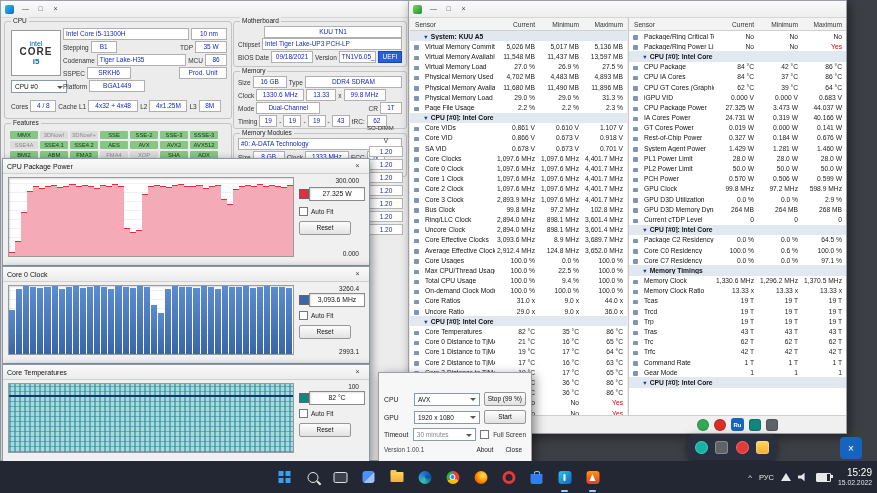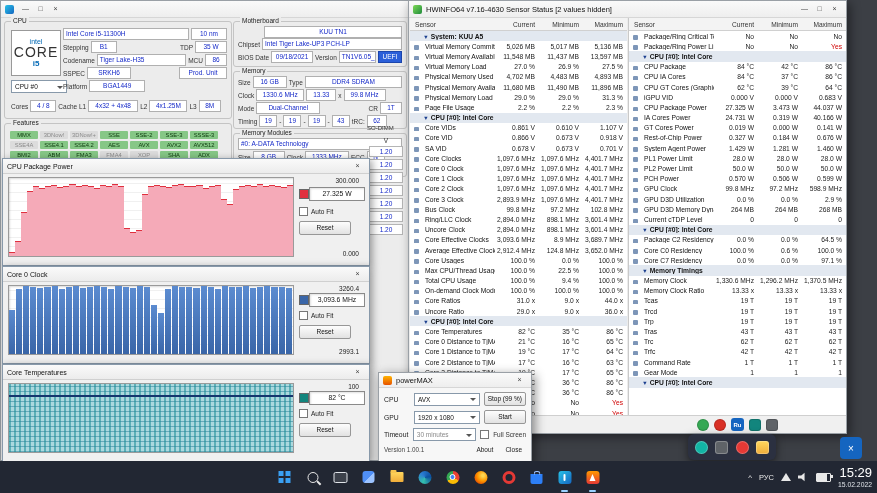--- a/index.html
+++ b/index.html
@@ -25,21 +25,21 @@
   .sel::after{content:"";margin-left:auto;border:3px solid transparent;border-top-color:#555;transform:translateY(2px);}
   .btn{background:linear-gradient(#fdfdfd,#e2e2e2);border:1px solid #979797;border-radius:2px;
     font-size:6.5px;color:#111;text-align:center;height:12px;line-height:11px;padding:0 3px;white-space:nowrap;}
   .cb{width:7px;height:7px;border:1px solid #777;background:#fff;flex:0 0 auto;}
   .spacer{flex:1;}
 
   
   .intelbox{position:absolute;left:6px;top:8px;width:48px;height:44px;background:#fff;border:1px solid #999;
     display:flex;flex-direction:column;align-items:center;justify-content:center;line-height:1.05;}
   .ib-intel{color:#0068b5;font-size:7px;}
-  .ib-core{color:#333;font-weight:normal;font-size:14px;letter-spacing:1px;}
+  .ib-core{color:#333;font-weight:bold;font-size:10px;letter-spacing:1px;}
   .ib-i5{color:#0068b5;font-size:8px;font-weight:bold;}
 
   
   .chips{position:absolute;left:4px;right:4px;top:6px;display:flex;flex-wrap:wrap;}
   .chip{width:28px;height:8px;margin:1px;font-size:5.8px;text-align:center;line-height:8px;border-radius:1px;
     overflow:hidden;white-space:nowrap;}
   .chip.on{background:#86c786;color:#0c3a0c;}
   .chip.off{background:#dcdcdc;color:#8a8a8a;}
 
   
@@ -152,21 +152,21 @@
   .chev{color:#e8e8e8;font-size:8px;}
   .lang{color:#e8e8e8;font-size:7.5px;}
   .i-net{width:0;height:0;border-left:5px solid transparent;border-right:5px solid transparent;
     border-bottom:8px solid #e8e8e8;}
   .i-vol{width:11px;height:10px;background:#e8e8e8;
     clip-path:polygon(0 35%,30% 35%,60% 8%,60% 92%,30% 65%,0 65%);}
   .i-batt{width:13px;height:7px;border:1px solid #e8e8e8;border-radius:1px;position:relative;
     background:linear-gradient(90deg,#e8e8e8 0 80%,transparent 80%);}
   .i-batt::after{content:"";position:absolute;right:-3px;top:1.5px;width:1.5px;height:3px;background:#e8e8e8;}
   .clockbox{display:flex;flex-direction:column;align-items:flex-end;line-height:1.15;}
-  .t-time{color:#fff;font-size:13px;}
+  .t-time{color:#fff;font-size:10px;}
   .t-date{color:#dfe3e8;font-size:6.8px;}
 </style>
 </head>
 <body>
 
 <div id="desktop">
 
   <div class="win" style="left:0;top:0;width:408px;height:459px;">
     <div class="tbar">
       <span class="appico ico-blue"></span>
@@ -537,21 +537,20 @@
     <span class="gaf" style="top:44px;">
       <span class="cb"></span>
       <span>Auto Fit</span>
     </span>
     <span class="btn greset" style="top:58px;">Reset</span>
   </div>
 
   <div class="win" id="sensor-win">
     <div class="tbar">
       <span class="appico ico-green"></span>
-      <span class="t">HWiNFO64 v7.16-4630 Sensor Status [2 values hidden]</span>
       <span class="wctl">
         <span class="wc">—</span>
         <span class="wc">□</span>
         <span class="wc">×</span>
       </span>
     </div>
 
     <div class="spanel spanel-l">
       <div class="phead">
         <span class="ph-n">Sensor</span>
@@ -1088,25 +1087,20 @@
     <div class="sfoot">
       <span class="fico round" style="background:#35a854;"></span>
       <span class="fico round" style="background:#d93025;"></span>
       <span class="rubadge">Ru</span>
       <span class="fico" style="background:#12857d;"></span>
       <span class="fico" style="background:#5f6368;"></span>
     </div>
   </div>
 
   <div class="win" id="pm-win">
-    <div class="tbar" style="height:14px;">
-      <span class="pm-ico"></span>
-      <span class="t">powerMAX</span>
-      <span class="wc">×</span>
-    </div>
     <div class="pmrow" style="top:19px;">
       <span class="pm-lbl">CPU</span>
       <span class="sel pm-sel">
           <span>AVX</span>
         </span>
       <span class="btn pm-btn">Stop (99 %)</span>
     </div>
     <div class="pmrow" style="top:37px;">
       <span class="pm-lbl">GPU</span>
       <span class="sel pm-sel">

